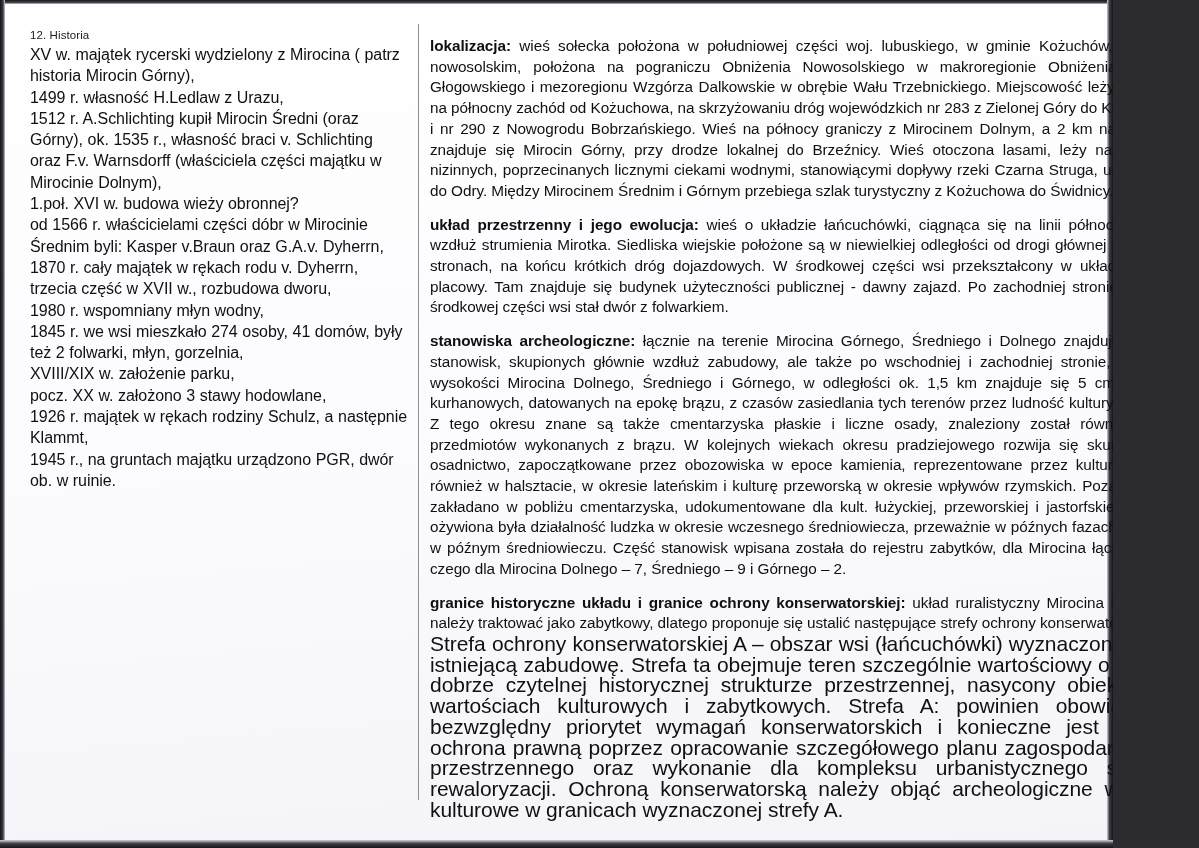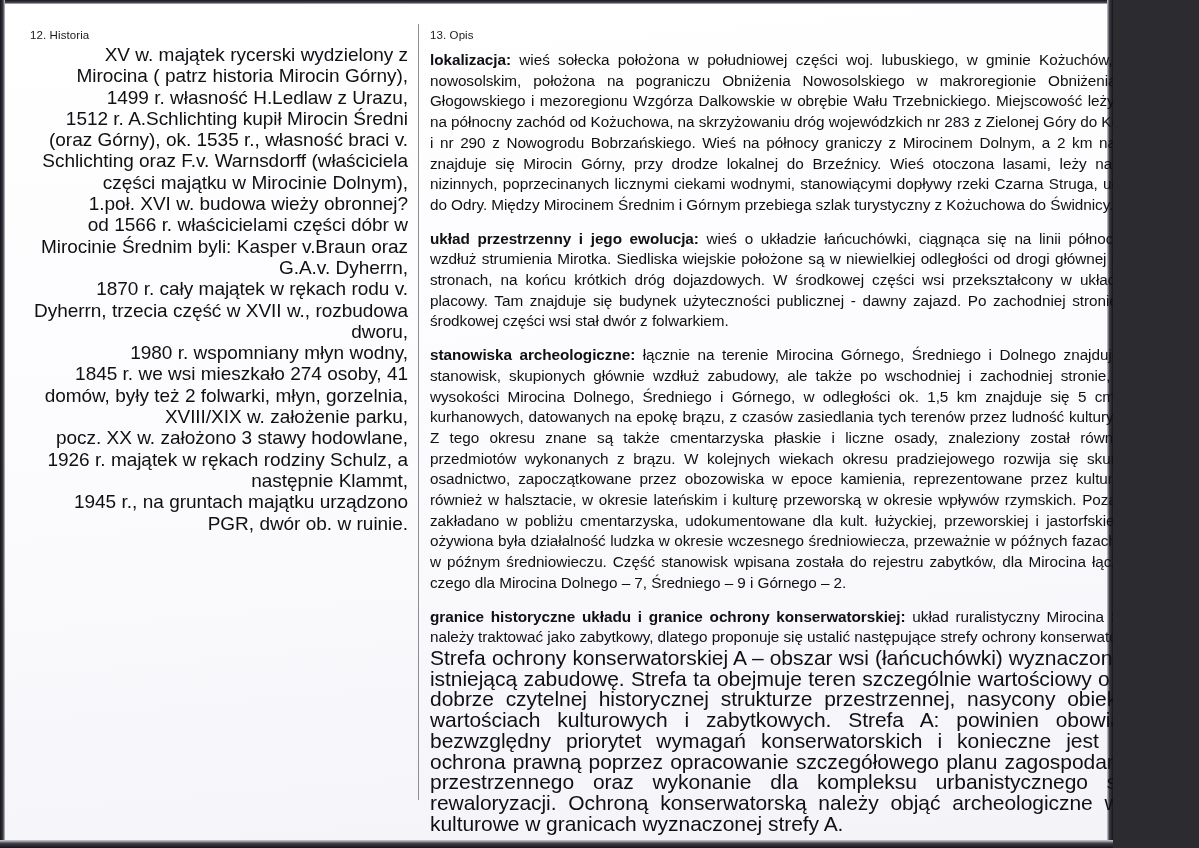--- a/index.html
+++ b/index.html
@@ -76,24 +76,24 @@
     letter-spacing: 0.1px;
   }
 
   
   .history-list {
     margin: 0;
     padding: 0;
     list-style: none;
   }
   .history-list li {
-    font-size: 19px;
+    font-size: 16px;
     line-height: 21.3px;
     color: #101014;
-    text-align: right;
+    text-align: left;
     letter-spacing: -0.05px;
     word-spacing: 0.2px;
   }
 
   
   .desc-para {
     font-size: 15.3px;
     line-height: 20.7px;
     color: #101014;
     text-align: justify;
@@ -146,21 +146,20 @@
           <li>1980 r. wspomniany młyn wodny,</li>
           <li>1845 r. we wsi mieszkało 274 osoby, 41 domów, były też 2 folwarki, młyn, gorzelnia,</li>
           <li>XVIII/XIX w. założenie parku,</li>
           <li>pocz. XX w. założono 3 stawy hodowlane,</li>
           <li>1926 r. majątek w rękach rodziny Schulz, a następnie Klammt,</li>
           <li>1945 r., na gruntach majątku urządzono PGR, dwór ob. w ruinie.</li>
         </ul>
       </div>
 
       <div class="col col-right">
-        <div class="field-label">13. Opis</div>
 
         <p class="desc-para tight-top">
           <span class="lead">lokalizacja:</span><span> wieś sołecka położona w południowej części woj. lubuskiego, w gminie Kożuchów, powiecie nowosolskim, położona na pograniczu Obniżenia Nowosolskiego w makroregionie Obniżenia Milicko-Głogowskiego i mezoregionu Wzgórza Dalkowskie w obrębie Wału Trzebnickiego. Miejscowość leży ok. 5 km na północny zachód od Kożuchowa, na skrzyżowaniu dróg wojewódzkich nr 283 z Zielonej Góry do Kożuchowa i nr 290 z Nowogrodu Bobrzańskiego. Wieś na północy graniczy z Mirocinem Dolnym, a 2 km na południe znajduje się Mirocin Górny, przy drodze lokalnej do Brzeźnicy. Wieś otoczona lasami, leży na terenach nizinnych, poprzecinanych licznymi ciekami wodnymi, stanowiącymi dopływy rzeki Czarna Struga, uchodzącej do Odry. Między Mirocinem Średnim i Górnym przebiega szlak turystyczny z Kożuchowa do Świdnicy.</span>
         </p>
 
         <p class="desc-para">
           <span class="lead">układ przestrzenny i jego ewolucja:</span><span> wieś o układzie łańcuchówki, ciągnąca się na linii północ-południe, wzdłuż strumienia Mirotka. Siedliska wiejskie położone są w niewielkiej odległości od drogi głównej po jej obu stronach, na końcu krótkich dróg dojazdowych. W środkowej części wsi przekształcony w układ ulicowo-placowy. Tam znajduje się budynek użyteczności publicznej - dawny zajazd. Po zachodniej stronie drogi, w środkowej części wsi stał dwór z folwarkiem.</span>
         </p>
 
         <p class="desc-para">

